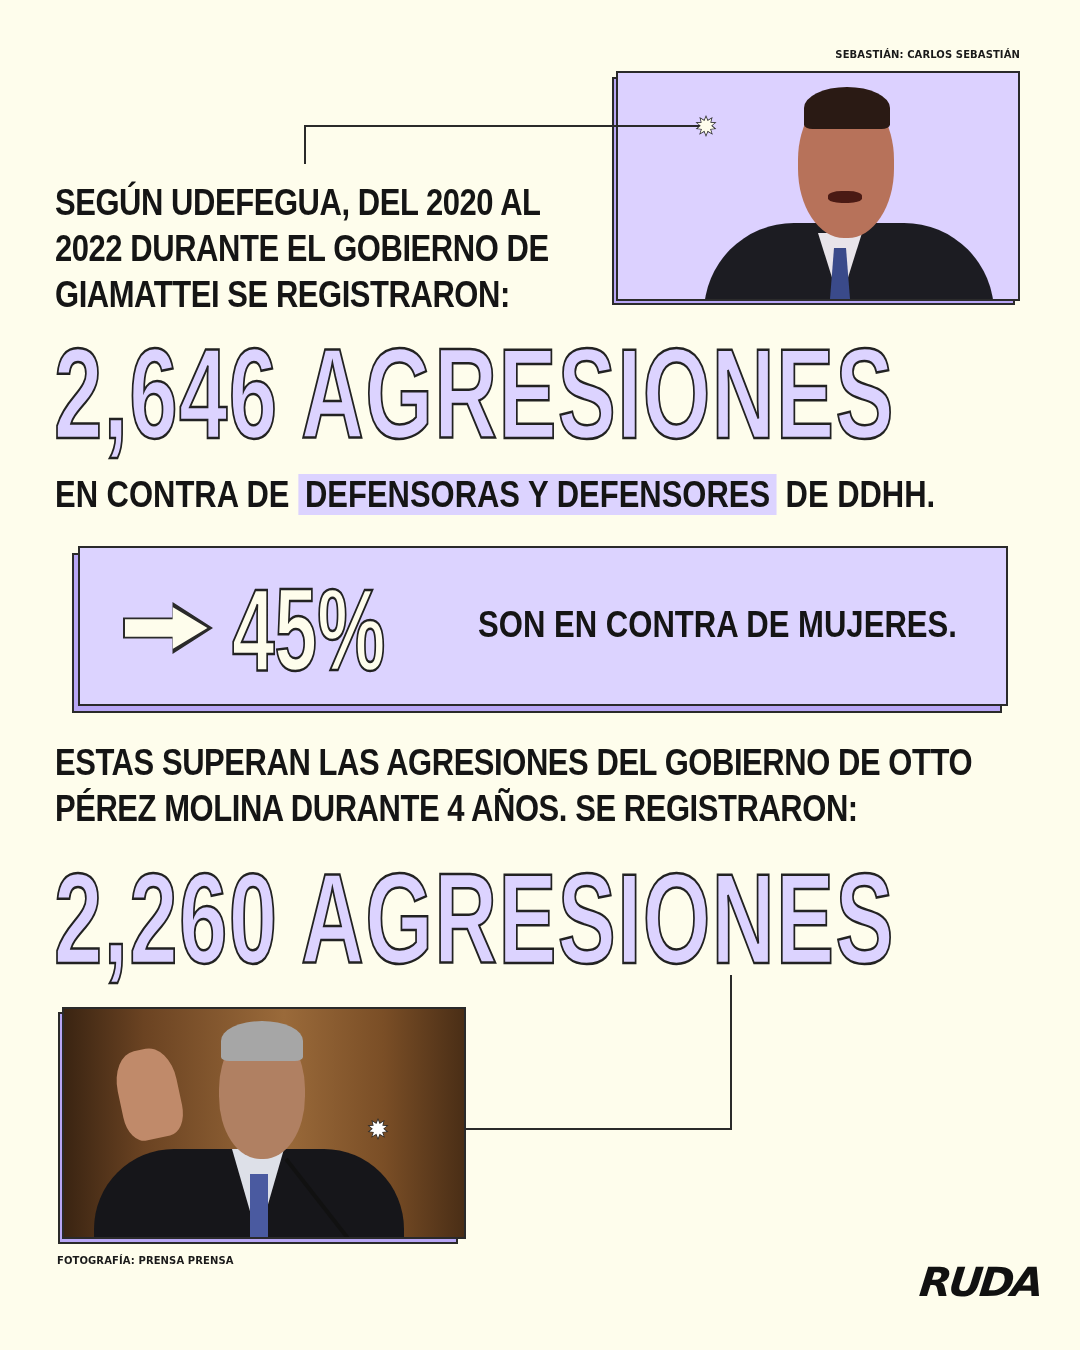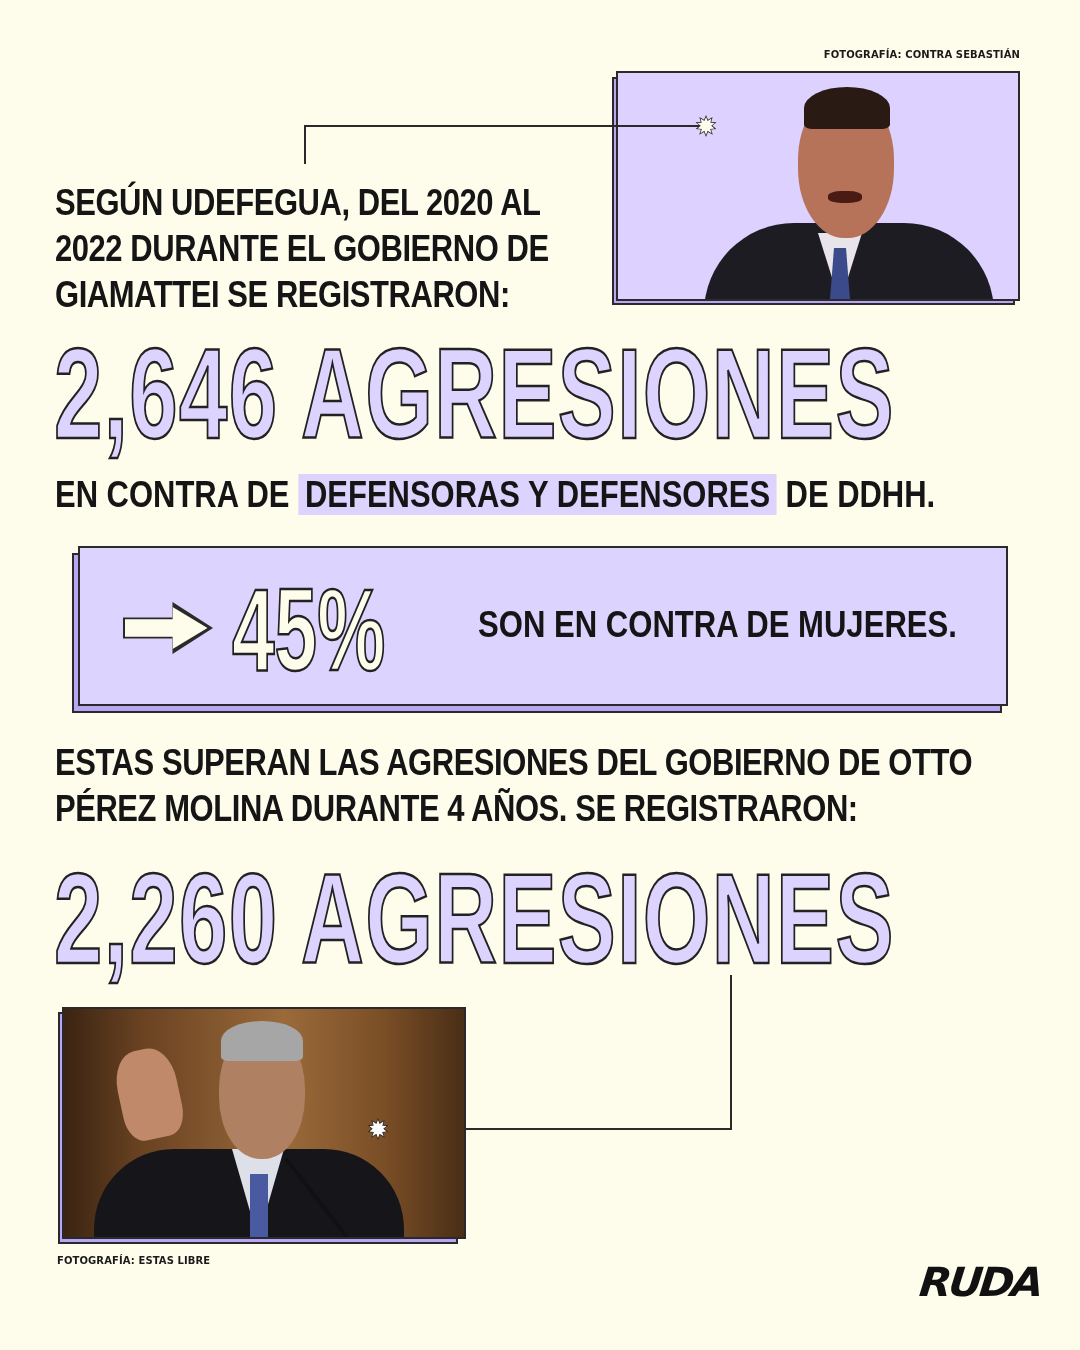--- a/index.html
+++ b/index.html
@@ -207,21 +207,21 @@
     font-weight: bold; font-size: 40px; line-height: 44px;
     color: #111; letter-spacing: -3px;
     transform: skewX(-6deg) scaleX(1.05);
     transform-origin: left top;
     font-style: italic;
   }
 </style>
 </head>
 <body>
 
-<div class="credit credit-top">FOTOGRAFÍA: CONTRA SEBASTIÁN</div>
+<div class="credit credit-top">SEBASTIÁN: CARLOS SEBASTIÁN</div>
 
 <div class="frame-shadow frame-top-shadow"></div>
 <div class="frame frame-top" title="Alejandro Giammattei photo on lavender background">
   <div class="person">
     <div class="p1-body"></div>
     <div class="p1-shirt"></div>
     <div class="p1-tie"></div>
     <div class="p1-head"></div>
     <div class="p1-hair"></div>
     <div class="p1-mouth"></div>
@@ -267,15 +267,15 @@
     <div class="p2-shirt"></div>
     <div class="p2-tie"></div>
     <div class="p2-head"></div>
     <div class="p2-hair"></div>
     <div class="p2-hand"></div>
     <div class="p2-mic"></div>
   </div>
 </div>
 <div class="burst burst-bottom"></div>
 
-<div class="credit credit-bottom">FOTOGRAFÍA: ESTAS LIBRE</div>
+<div class="credit credit-bottom">FOTOGRAFÍA: PRENSA PRENSA</div>
 
 <div class="logo">RUDA</div>
 
 </body></html>

